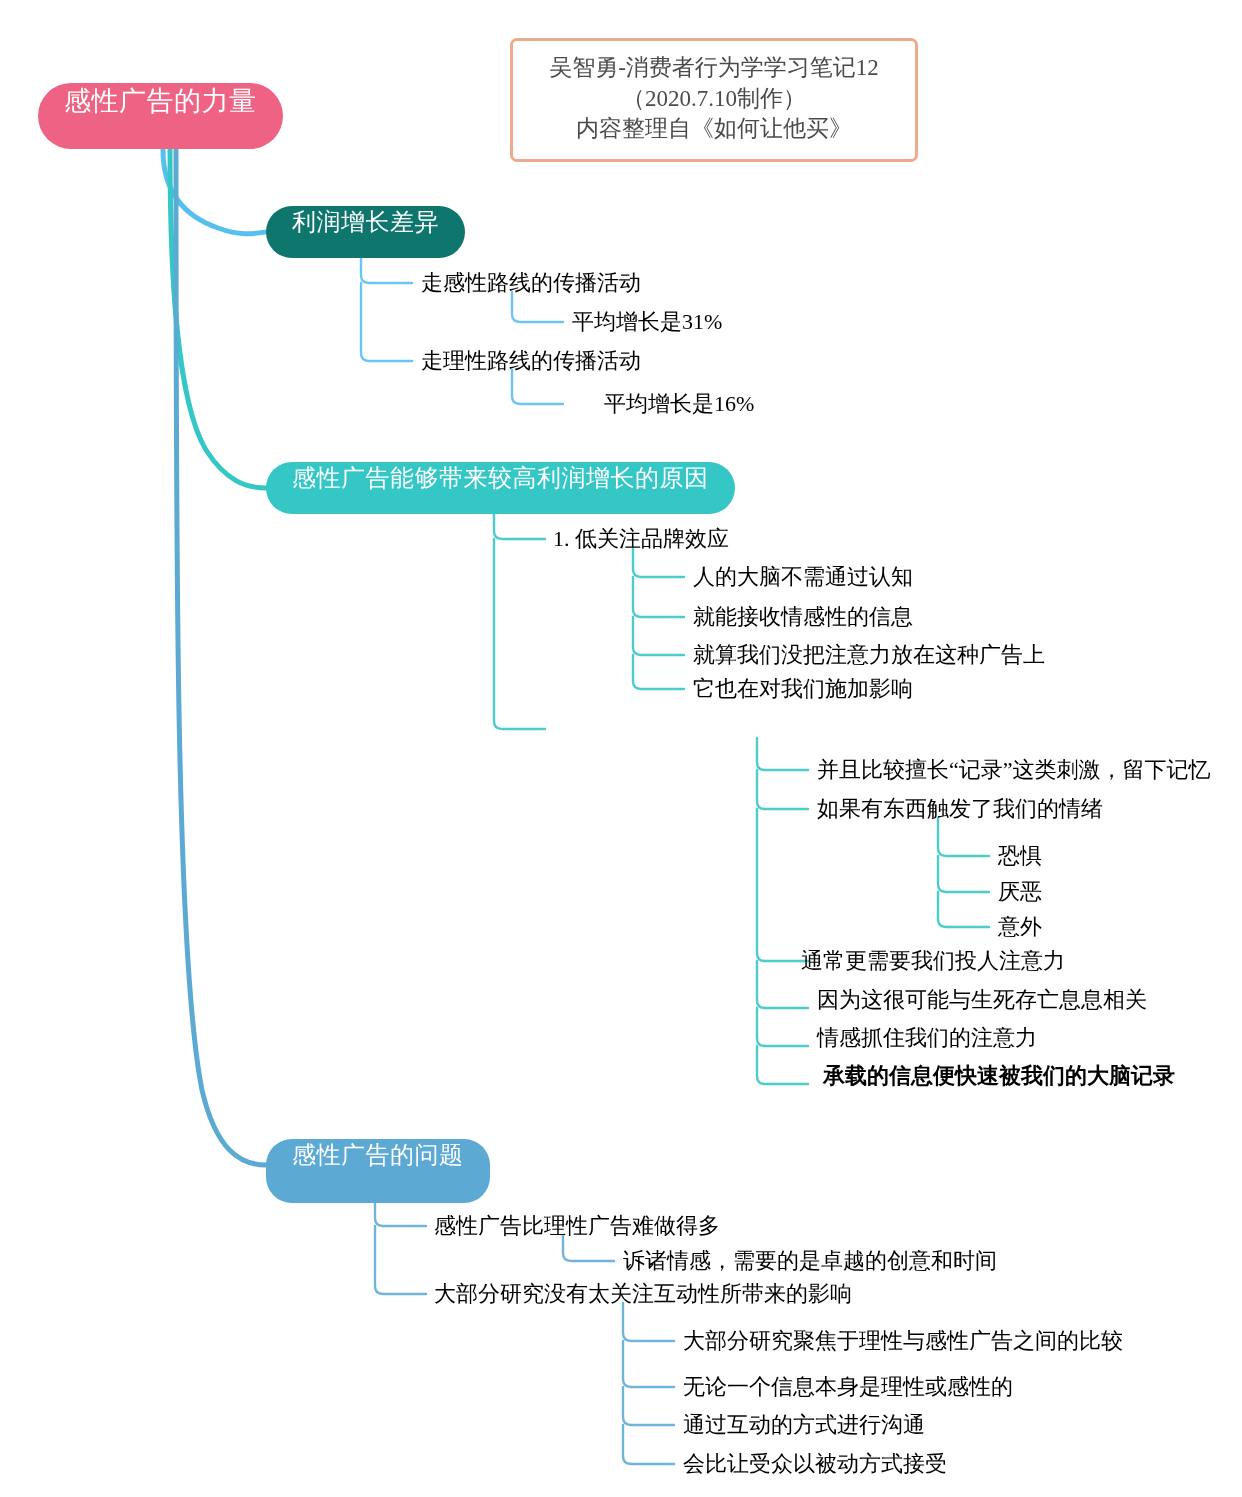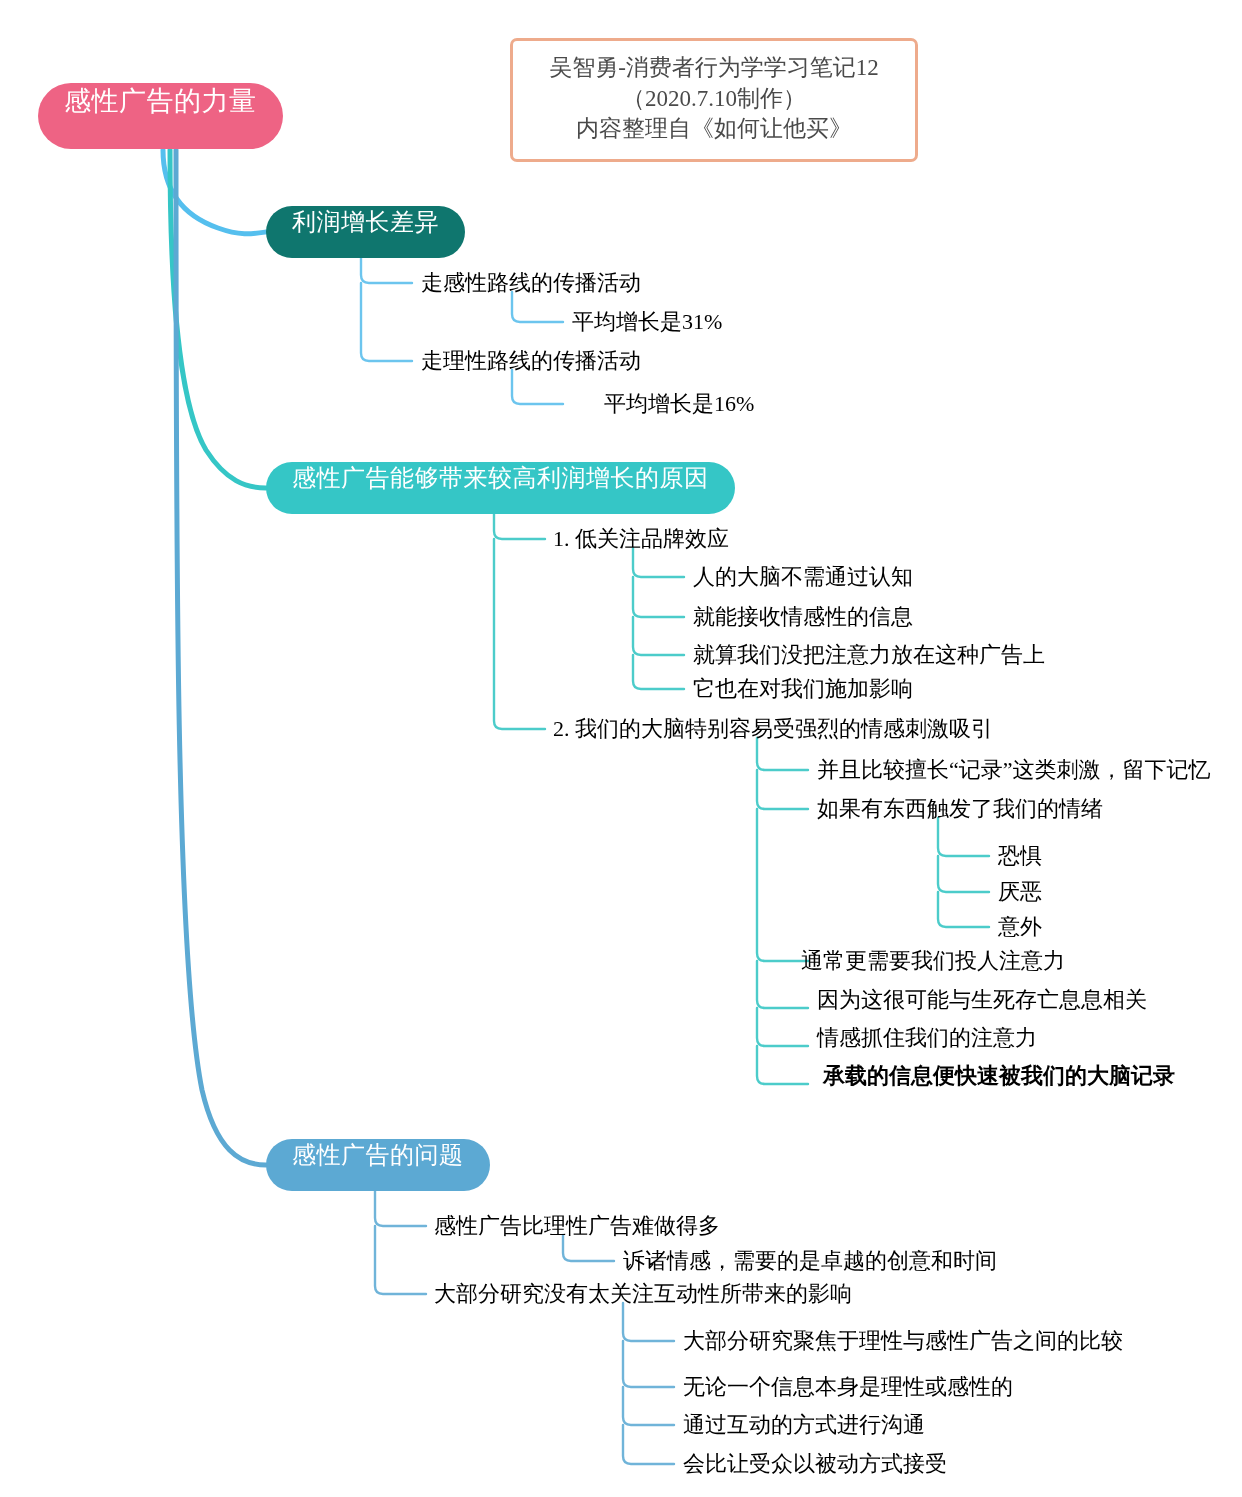--- a/index.html
+++ b/index.html
@@ -77,21 +77,21 @@
     left: 266px;
     top: 462px;
     height: 52px;
     background: #35c6c6;
     border-radius: 26px;
     font-size: 24px;
   }
   .node-b3 {
     left: 266px;
     top: 1139px;
-    height: 52px;
+    height: 64px;
     background: #5ca9d3;
     border-radius: 26px;
     font-size: 24px;
   }
 
   
   .leaf {
     position: absolute;
     color: #000000;
     font-size: 22px;
@@ -171,21 +171,20 @@
 
   <div class="node node-b2">
     <span>感性广告能够带来较高利润增长的原因</span>
   </div>
   <div class="leaf" style="left:553px; top:528px;">1. 低关注品牌效应</div>
   <div class="leaf" style="left:693px; top:566px;">人的大脑不需通过认知</div>
   <div class="leaf" style="left:693px; top:606px;">就能接收情感性的信息</div>
   <div class="leaf" style="left:693px; top:644px;">就算我们没把注意力放在这种广告上</div>
   <div class="leaf" style="left:693px; top:678px;">它也在对我们施加影响</div>
 
-  <div class="leaf" style="left:553px; top:718px;">2. 我们的大脑特别容易受强烈的情感刺激吸引</div>
   <div class="leaf" style="left:817px; top:759px;">并且比较擅长“记录”这类刺激，留下记忆</div>
   <div class="leaf" style="left:817px; top:798px;">如果有东西触发了我们的情绪</div>
   <div class="leaf" style="left:998px; top:845px;">恐惧</div>
   <div class="leaf" style="left:998px; top:881px;">厌恶</div>
   <div class="leaf" style="left:998px; top:916px;">意外</div>
   <div class="leaf" style="left:801px; top:950px;">通常更需要我们投人注意力</div>
   <div class="leaf" style="left:817px; top:989px;">因为这很可能与生死存亡息息相关</div>
   <div class="leaf" style="left:817px; top:1027px;">情感抓住我们的注意力</div>
   <div class="leaf" style="left:823px; top:1065px;font-weight:bold;">承载的信息便快速被我们的大脑记录</div>
 

